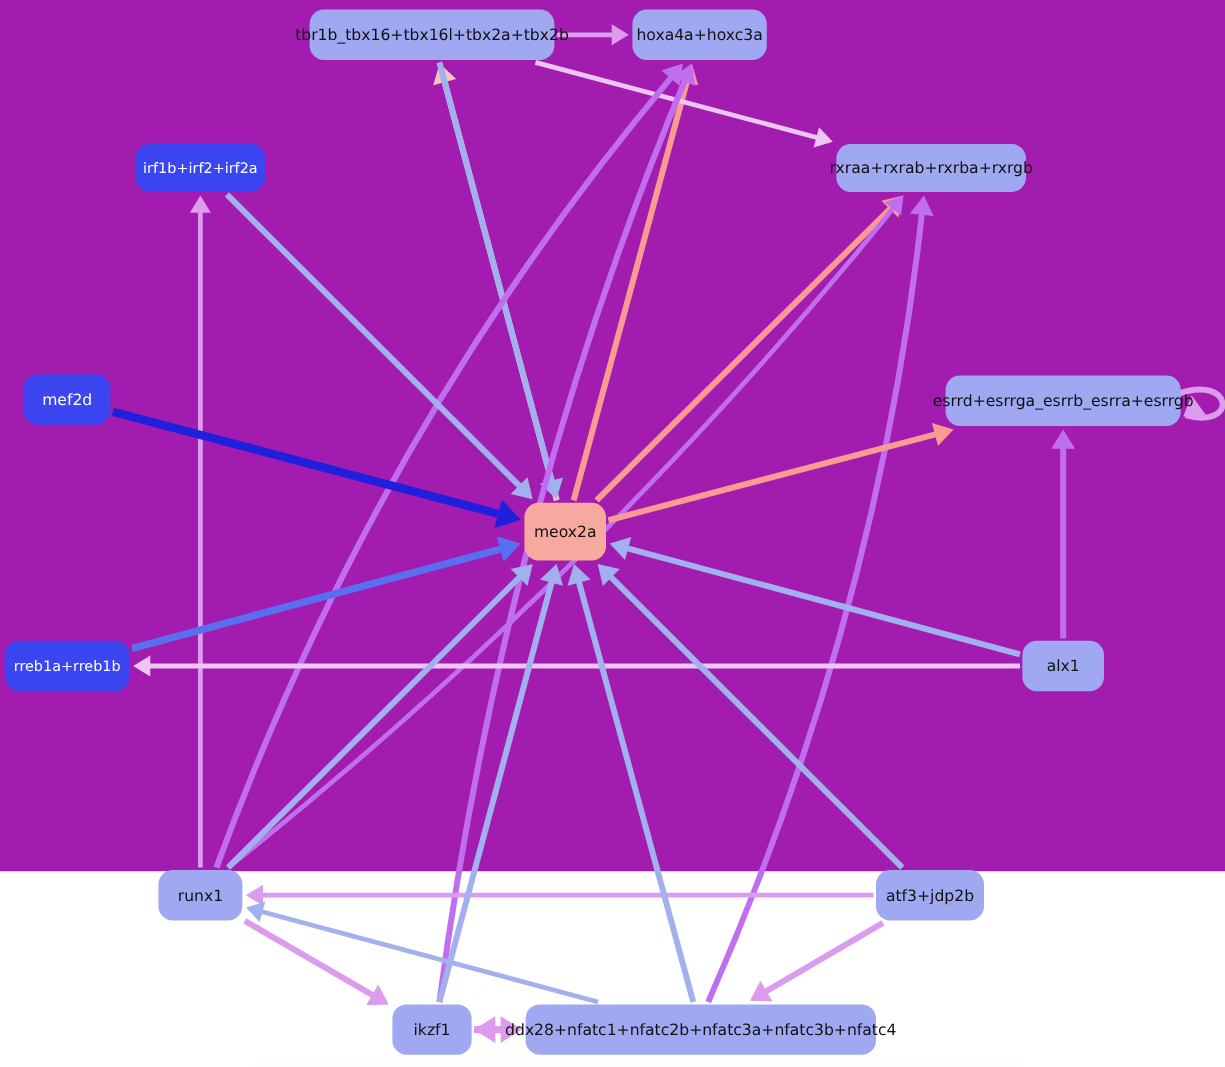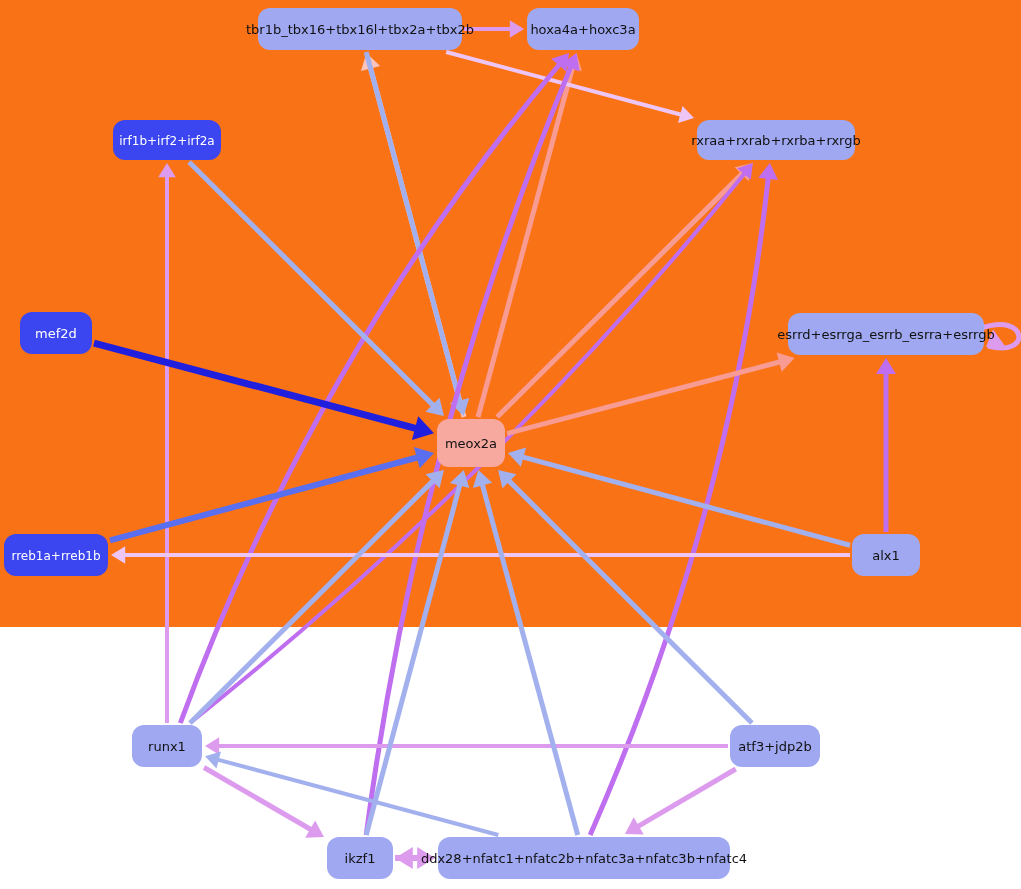--- a/index.html
+++ b/index.html
@@ -1,17 +1,17 @@
 <!DOCTYPE html>
 <html><head>
 <meta charset="utf-8">
 <style>
   html,body{margin:0;padding:0;background:#ffffff;}
   body{width:1021px;height:889px;font-family:"DejaVu Sans",sans-serif;overflow:hidden;}
-  #graph-root{position:relative;width:1021px;height:627px;background:#f97316;}
+  #graph-root{position:relative;width:1021px;height:726px;background:#a21caf;}
   svg#net{position:absolute;left:0;top:0;width:1021px;height:889px;}
   .node-rect{stroke:none;}
   .node-label{font-family:"DejaVu Sans",sans-serif;text-anchor:middle;dominant-baseline:middle;}
   .edge-path{fill:none;stroke-linecap:butt;}
 </style>
 </head>
 <body>
 
 <div id="graph-root">
   <svg id="net" viewBox="0 0 1021 889">

